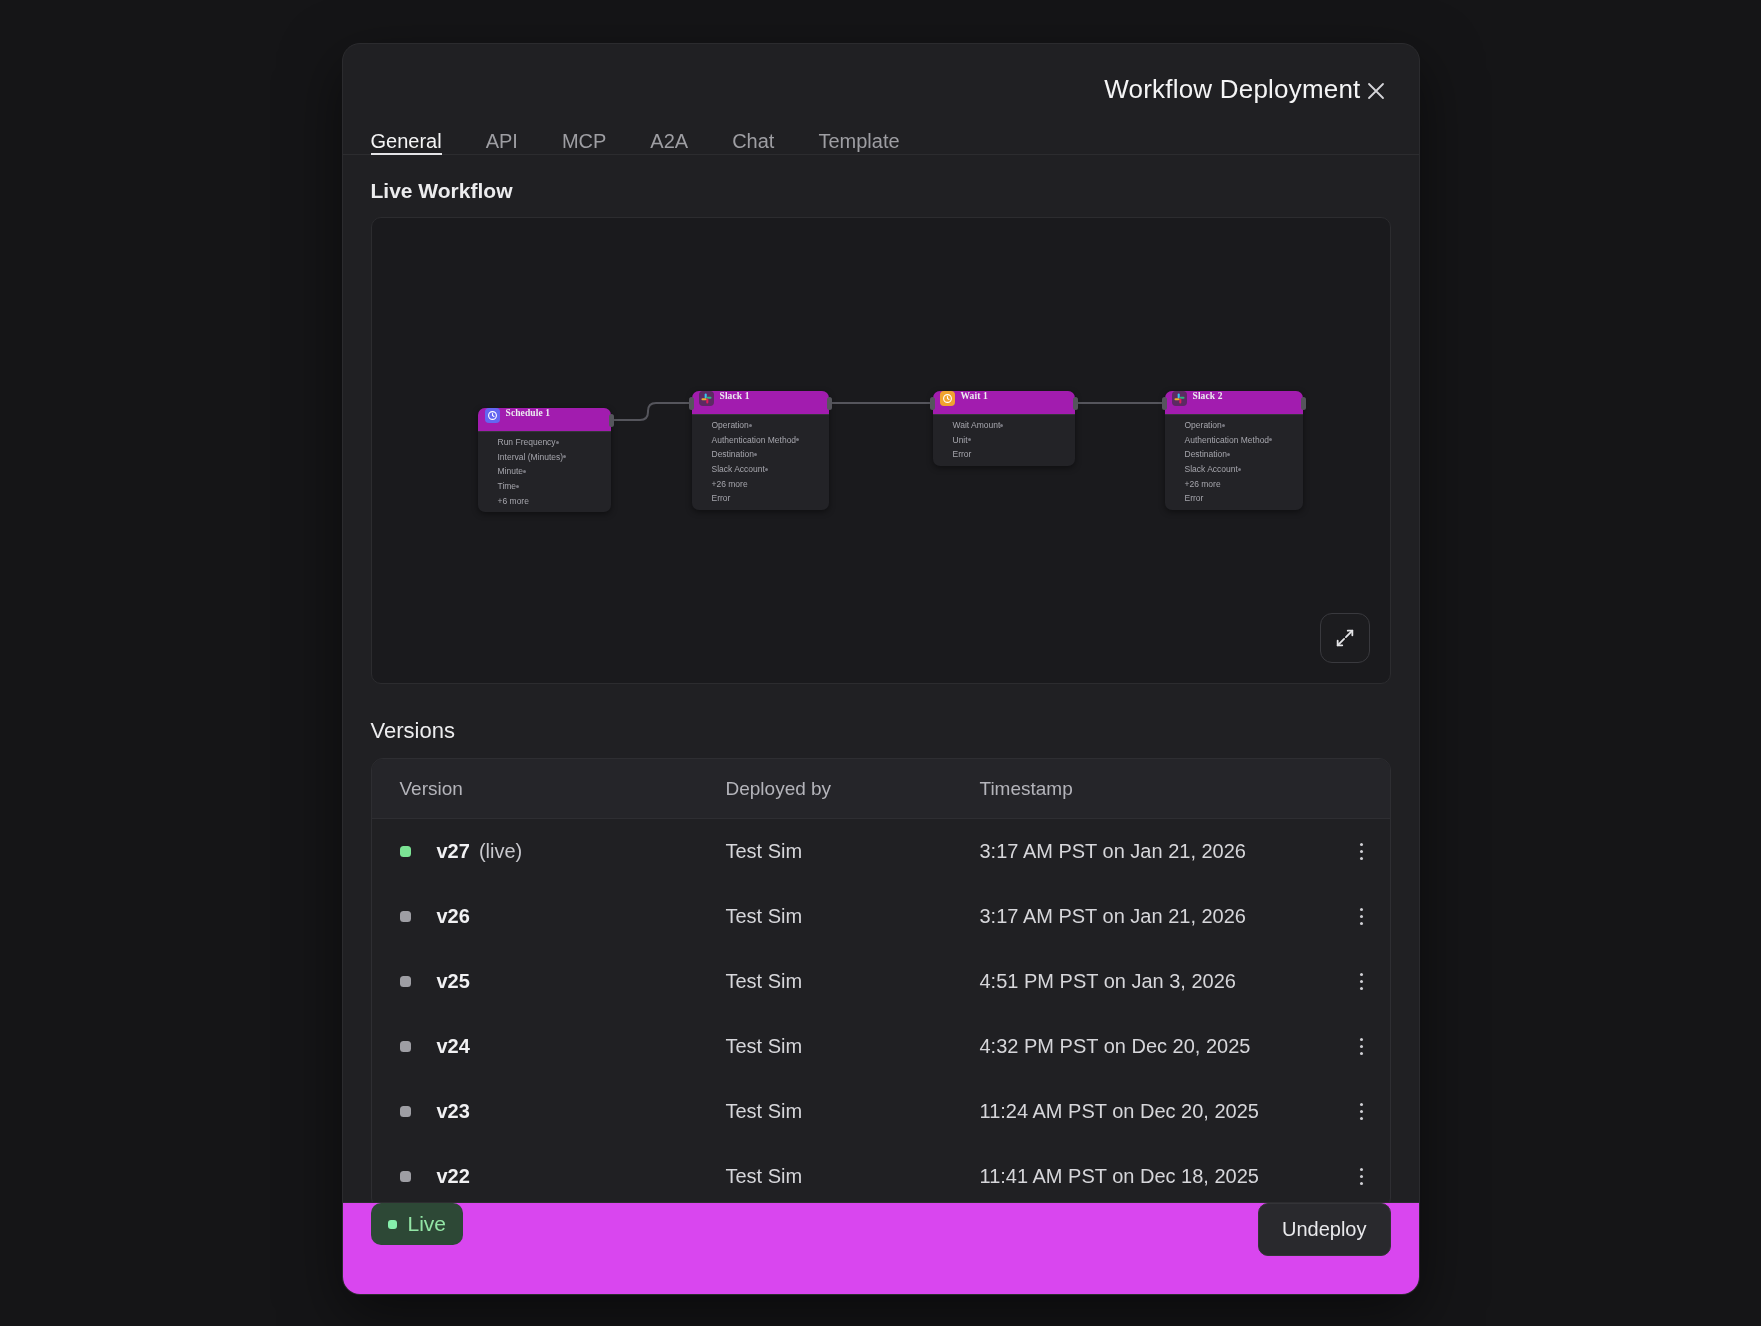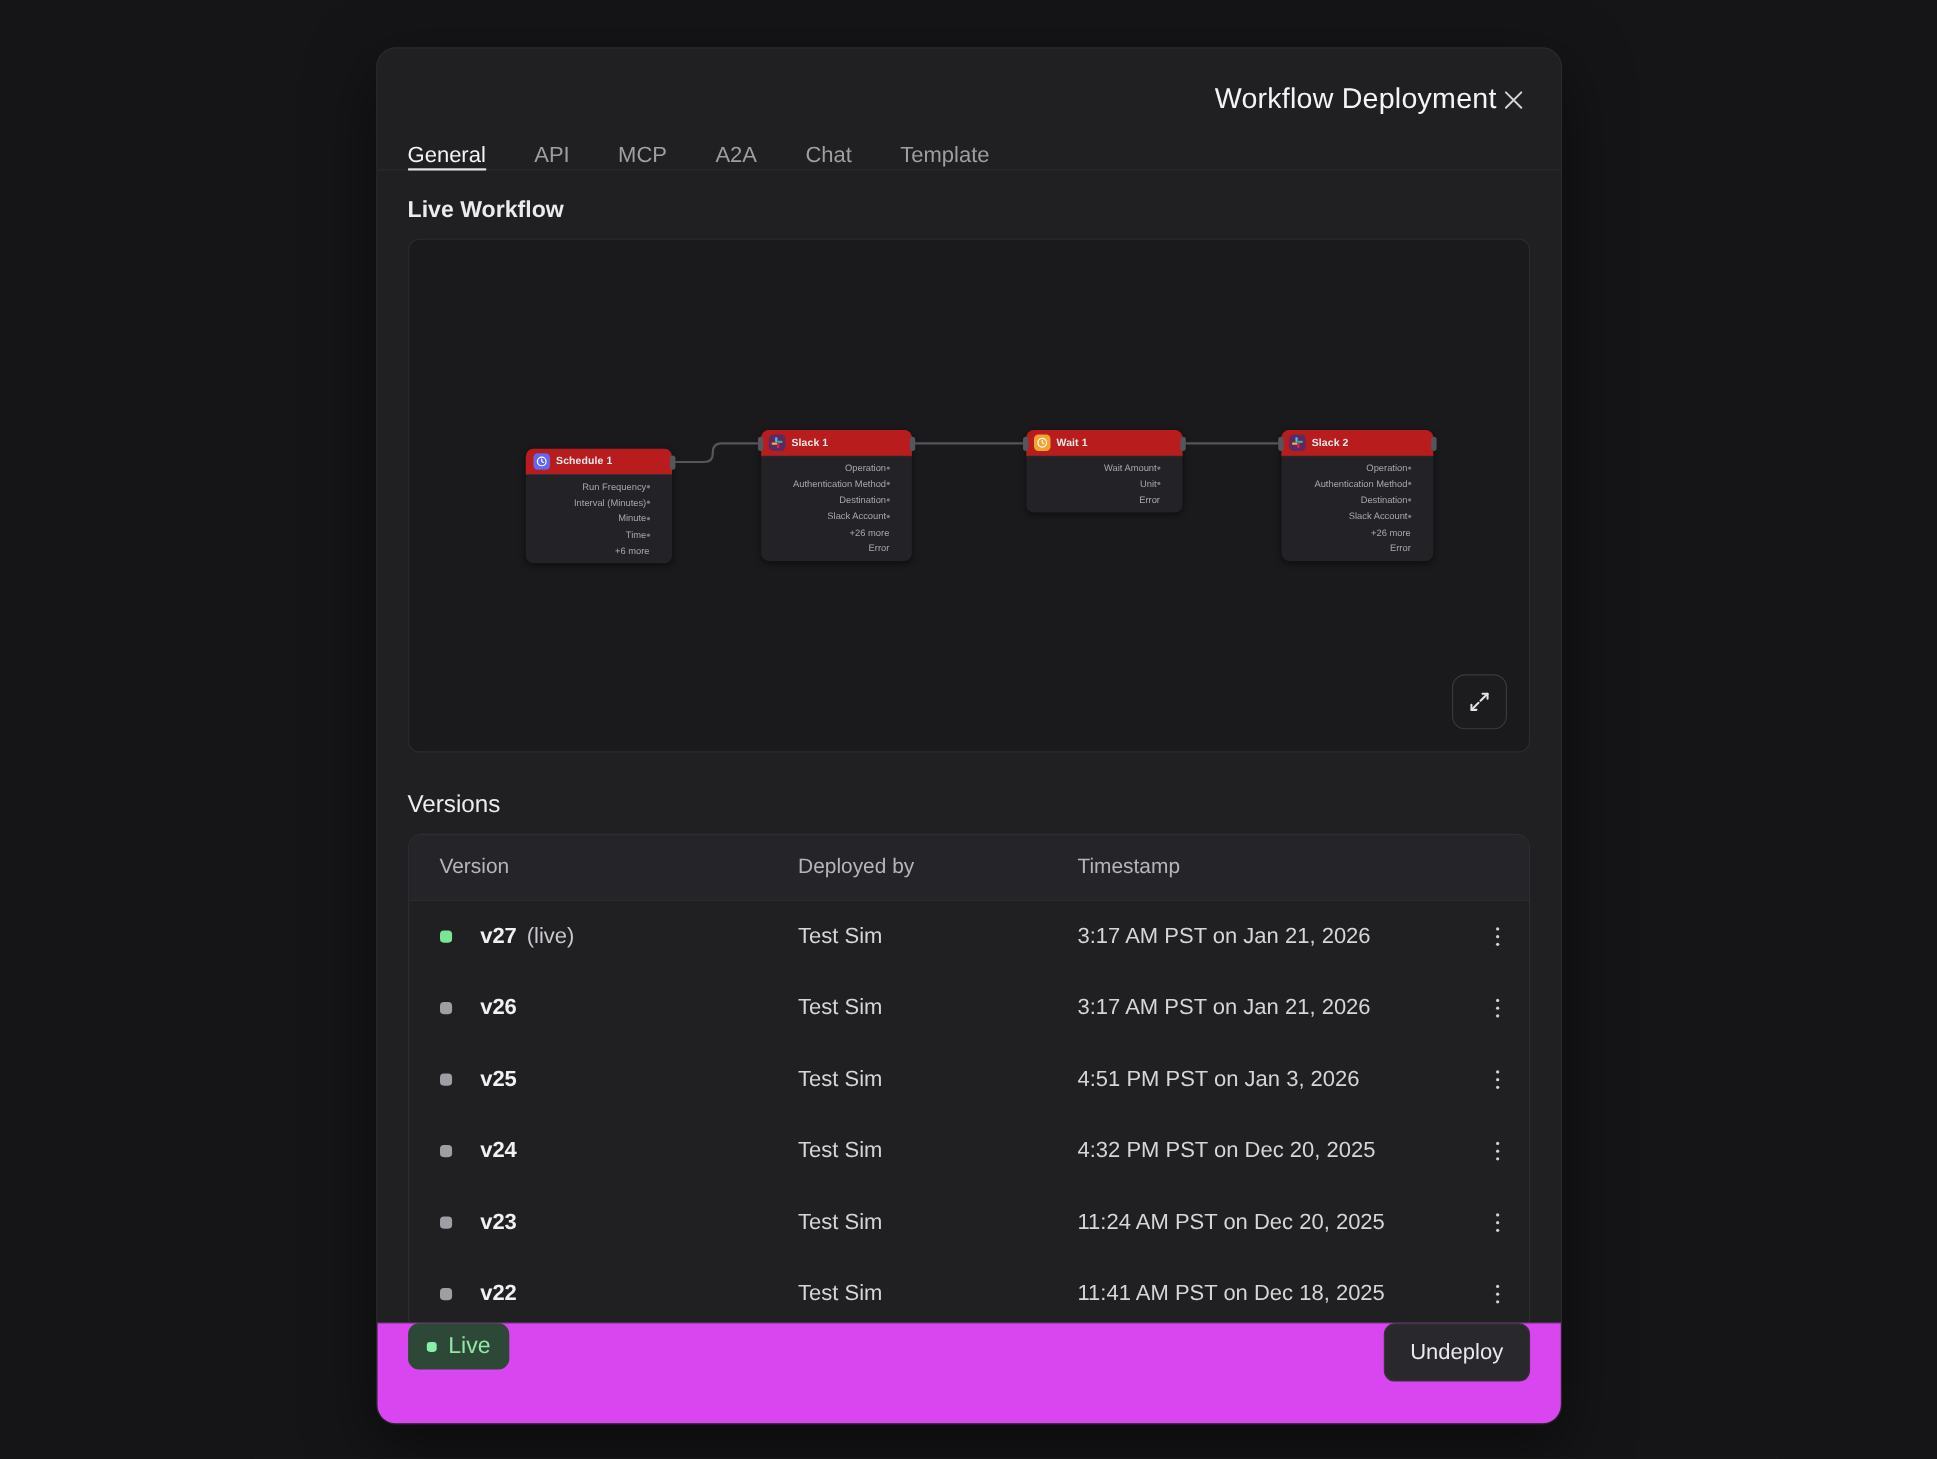--- a/index.html
+++ b/index.html
@@ -46,29 +46,29 @@
     border:1px solid #2c2c2f;
     border-radius:10px;
   }
   .edges { position:absolute; inset:0; width:100%; height:100%; }
 
   .node {
     position:absolute; background:#232327; border-radius:7px;
     box-shadow:0 2px 6px rgba(0,0,0,.45);
   }
   .node-header {
-    display:flex; align-items:center; gap:6px; height:24px; padding:0 7px;
-    background:#b91c1c; border-bottom:1px solid #343439;
+    display:flex; align-items:flex-start; gap:6px; height:24px; padding:0 7px;
+    background:#a21caf; border-bottom:1px solid #343439;
     border-radius:7px 7px 0 0;
-    color:#ececf0; font-weight:700; font-size:9.5px; letter-spacing:.1px;
+    color:#ececf0; font-weight:700; font-size:9.5px; letter-spacing:.1px;font-family:Liberation Serif, serif;
   }
   .node-icon { width:15px; height:15px; border-radius:4px; display:flex; align-items:center; justify-content:center; flex:none; }
   .node-icon svg { display:block; }
   .node-body { padding:3px 0 4px; }
-  .node-row { display:flex; align-items:center; justify-content:flex-end; height:14.6px; padding:0 20px; color:#a6a6ad; font-size:8.5px; }
+  .node-row { display:flex; align-items:center; justify-content:flex-start; height:14.6px; padding:0 20px; color:#a6a6ad; font-size:8.5px; }
   .param-dot { width:3px; height:3px; border-radius:50%; background:#76767e; flex:none; }
   .port { position:absolute; width:5px; height:13px; border-radius:3px; background:#55555c; top:6px; }
   .port.in { left:-3px; } .port.out { right:-3px; }
 
   .expand-btn {
     position:absolute; right:20px; bottom:20px; width:50px; height:50px;
     border:1px solid #39393e; border-radius:12px; background:rgba(32,32,35,.4);
     display:flex; align-items:center; justify-content:center; color:#e4e4e7; cursor:pointer;
   }
 

